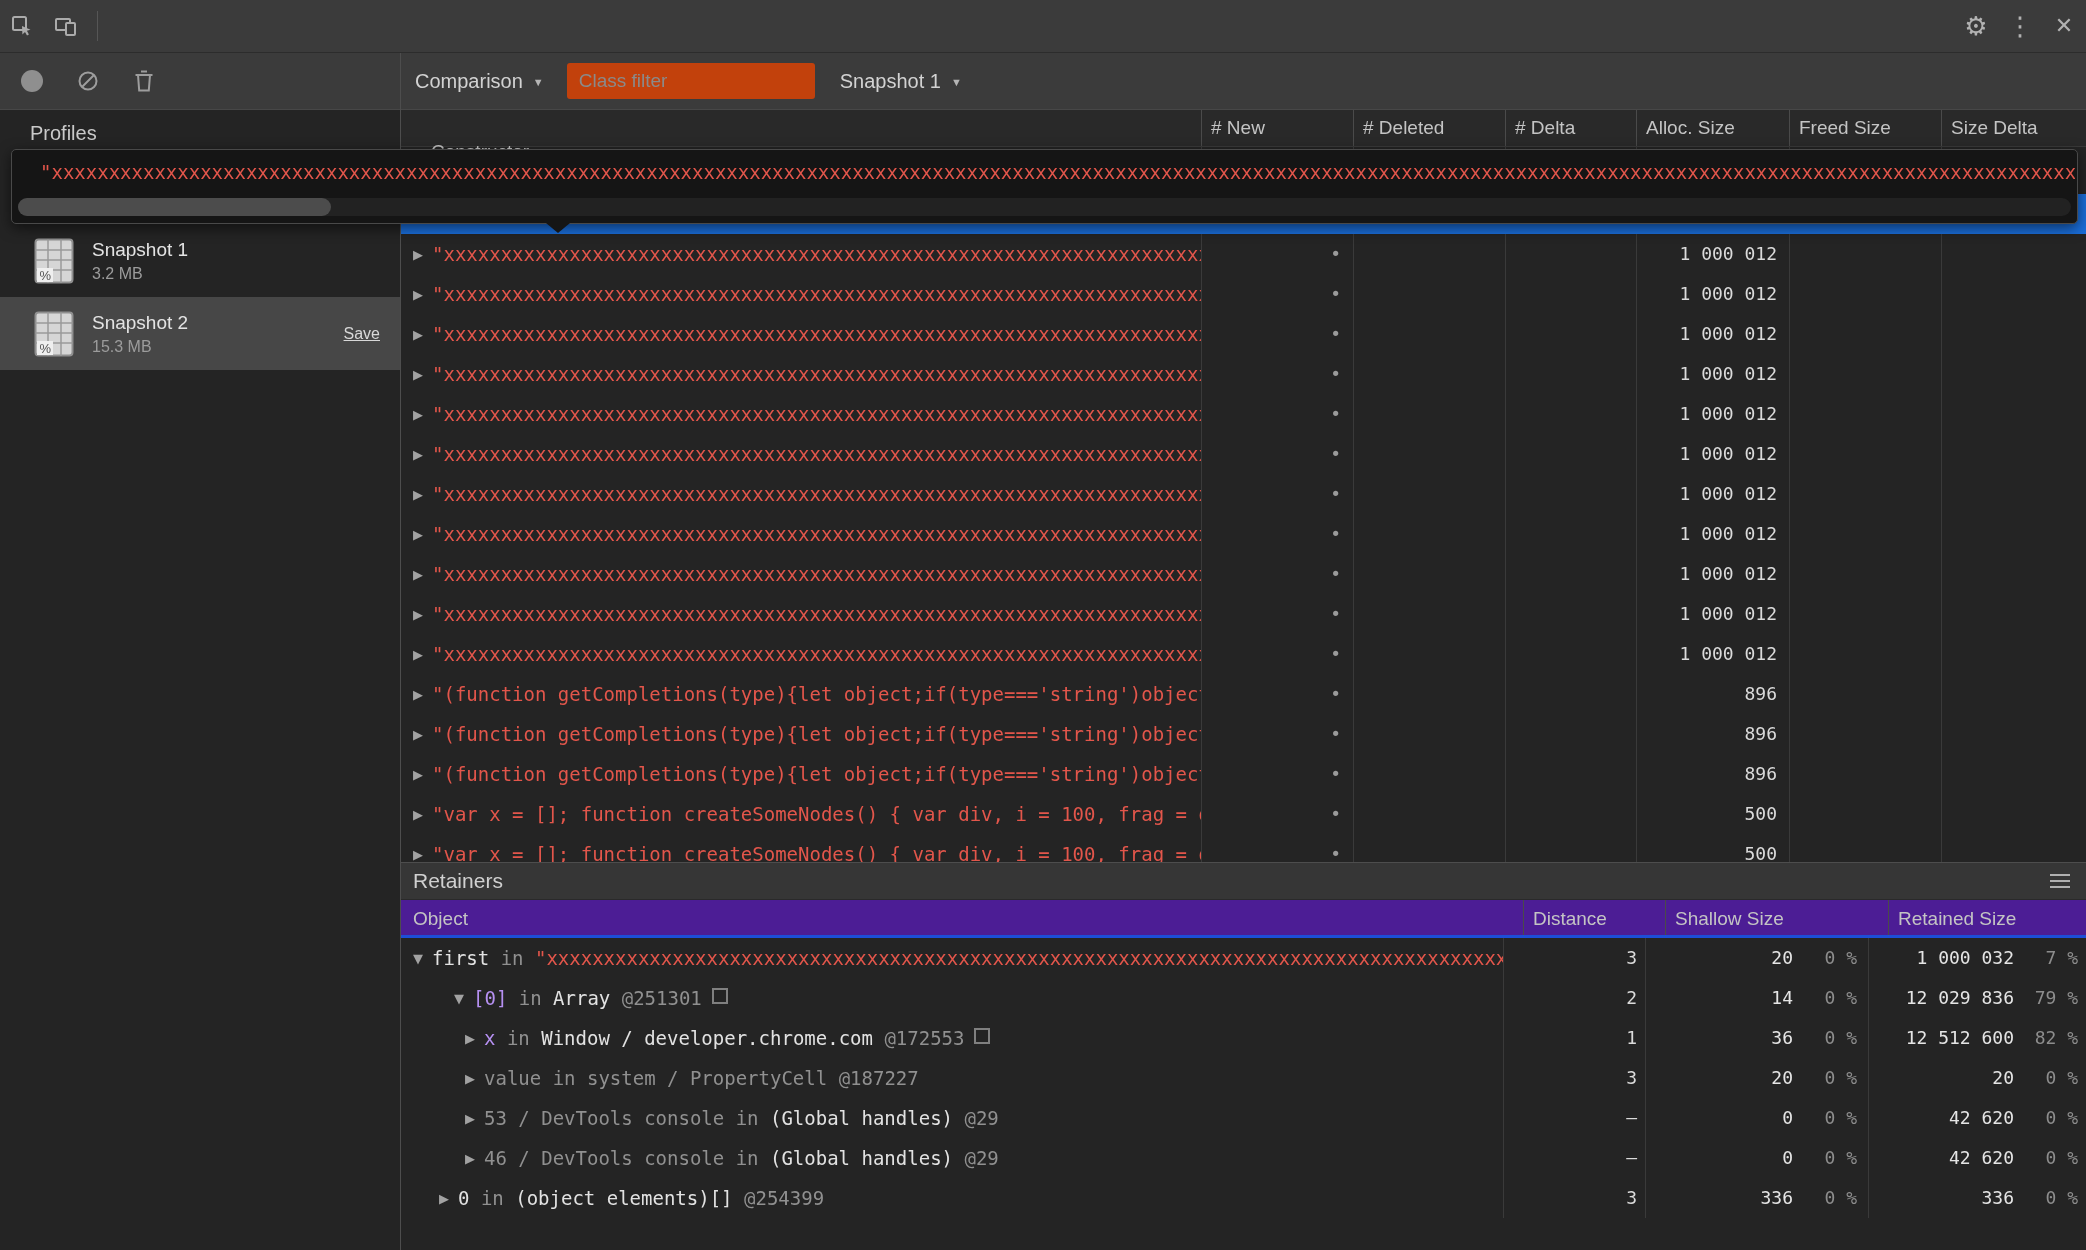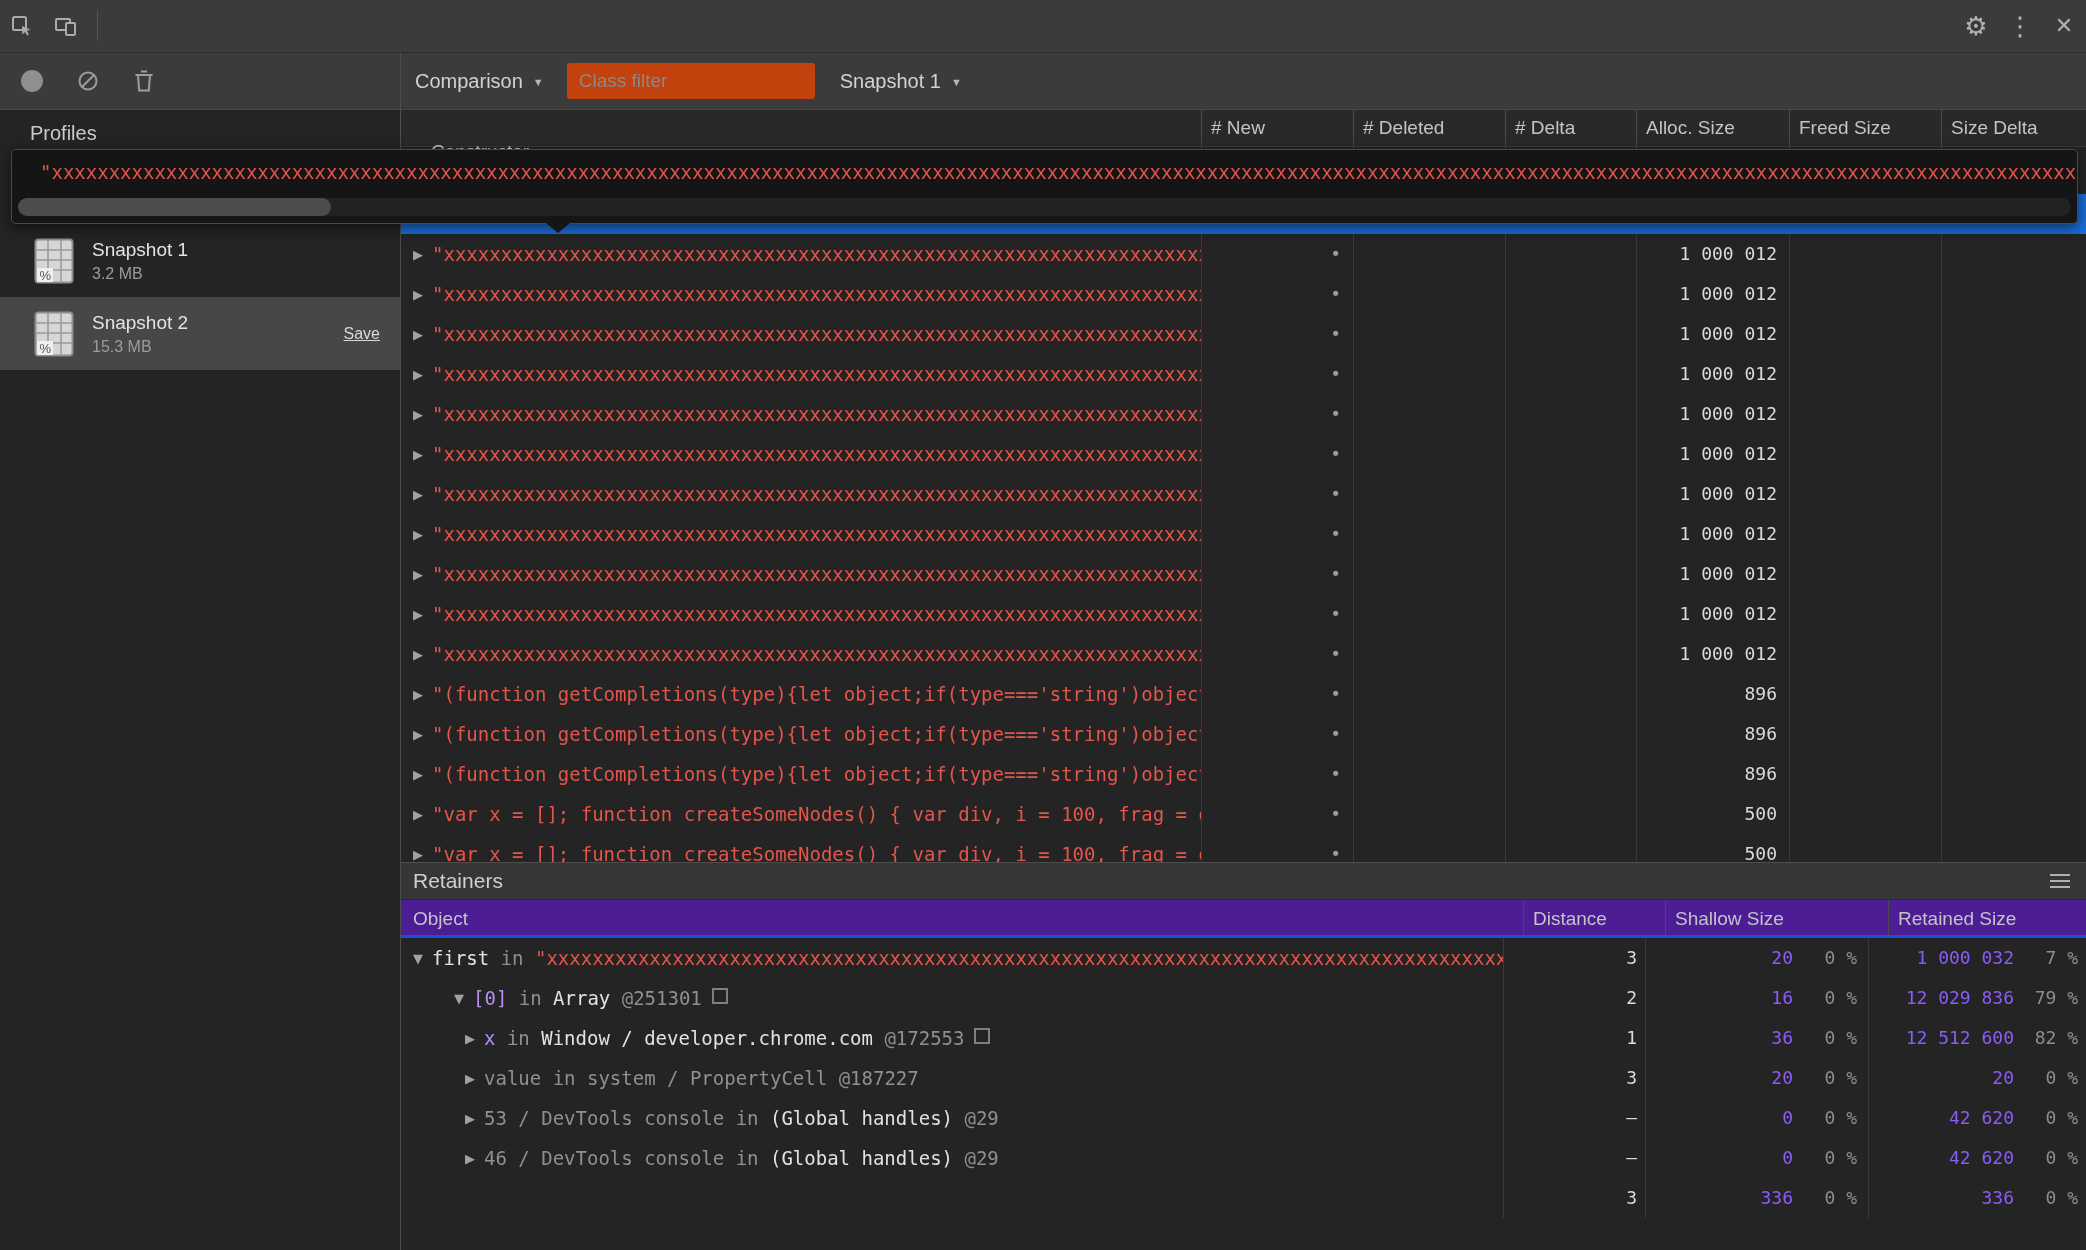--- a/index.html
+++ b/index.html
@@ -82,21 +82,21 @@
   .ret-body{position:relative;height:280px;}
   .ret-line{position:absolute;top:0;height:280px;width:1px;background:#3a3a3a;}
   .r-row{position:absolute;left:0;width:100%;height:40px;}
   .r-obj{position:absolute;left:0;width:1103px;height:100%;line-height:40px;box-sizing:border-box;
          white-space:nowrap;overflow:hidden;font-family:"DejaVu Sans Mono",monospace;font-size:19px;}
   .r-dist{position:absolute;left:1103px;width:142px;height:100%;line-height:40px;text-align:right;padding-right:8px;
           box-sizing:border-box;font-family:"DejaVu Sans Mono",monospace;font-size:18px;color:#dbdbdb;}
   .r-shallow{position:absolute;left:1245px;width:223px;height:100%;}
   .r-retained{position:absolute;left:1468px;width:218px;height:100%;}
   .cell-num{position:absolute;top:0;left:0;line-height:40px;text-align:right;
-            font-family:"DejaVu Sans Mono",monospace;font-size:18px;color:#8b5cf6;}
+            font-family:"DejaVu Sans Mono",monospace;font-size:18px;color:#e5e5e5;}
   .r-shallow .cell-num{right:75px;}
   .r-retained .cell-num{right:72px;}
   .cell-pct{position:absolute;top:0;line-height:40px;width:60px;text-align:right;
             font-family:"DejaVu Sans Mono",monospace;font-size:18px;color:#8d8d8d;}
   .r-shallow .cell-pct{right:11px;}
   .r-retained .cell-pct{right:8px;}
   .p-name{color:#e2e2e2;} .p-obj{color:#e2e2e2;} .p-prop{color:#b690f2;}
   .p-addr{color:#909090;} .p-sep{color:#909090;} .p-dim{color:#909090;}
   .p-string{color:var(--string_red,#e3564b);}
   .reveal-box{display:inline-block;width:12px;height:12px;border:2px solid #808080;margin-left:10px;vertical-align:1px;cursor:pointer;}
@@ -335,21 +335,21 @@
           </div>
           <div class="r-retained">
             <span class="cell-num">1 000 032</span>
             <span class="cell-pct">7 %</span>
           </div>
         </div>
         <div class="r-row" style="top: 40px;">
           <div class="r-obj" style="padding-left: 54px;"><span class="tri">▼</span><span class="p-prop">[0]</span><span class="p-sep"> in </span><span class="p-obj">Array</span><span class="p-addr"> @251301</span><span class="reveal-box"></span></div>
           <div class="r-dist">2</div>
           <div class="r-shallow">
-            <span class="cell-num">16</span>
+            <span class="cell-num">14</span>
             <span class="cell-pct">0 %</span>
           </div>
           <div class="r-retained">
             <span class="cell-num">12 029 836</span>
             <span class="cell-pct">79 %</span>
           </div>
         </div>
         <div class="r-row" style="top: 80px;">
           <div class="r-obj" style="padding-left: 65px;"><span class="tri">▶</span><span class="p-prop">x</span><span class="p-sep"> in </span><span class="p-obj">Window / developer.chrome.com</span><span class="p-addr"> @172553</span><span class="reveal-box"></span></div>
           <div class="r-dist">1</div>
@@ -392,20 +392,21 @@
           <div class="r-shallow">
             <span class="cell-num">0</span>
             <span class="cell-pct">0 %</span>
           </div>
           <div class="r-retained">
             <span class="cell-num">42 620</span>
             <span class="cell-pct">0 %</span>
           </div>
         </div>
         <div class="r-row" style="top: 240px;">
+          <div class="r-obj" style="padding-left: 39px;"><span class="tri">▶</span><span class="p-name">0</span><span class="p-sep"> in </span><span class="p-obj">(object elements)[]</span><span class="p-addr"> @254399</span></div>
           <div class="r-dist">3</div>
           <div class="r-shallow">
             <span class="cell-num">336</span>
             <span class="cell-pct">0 %</span>
           </div>
           <div class="r-retained">
             <span class="cell-num">336</span>
             <span class="cell-pct">0 %</span>
           </div>
         </div>

